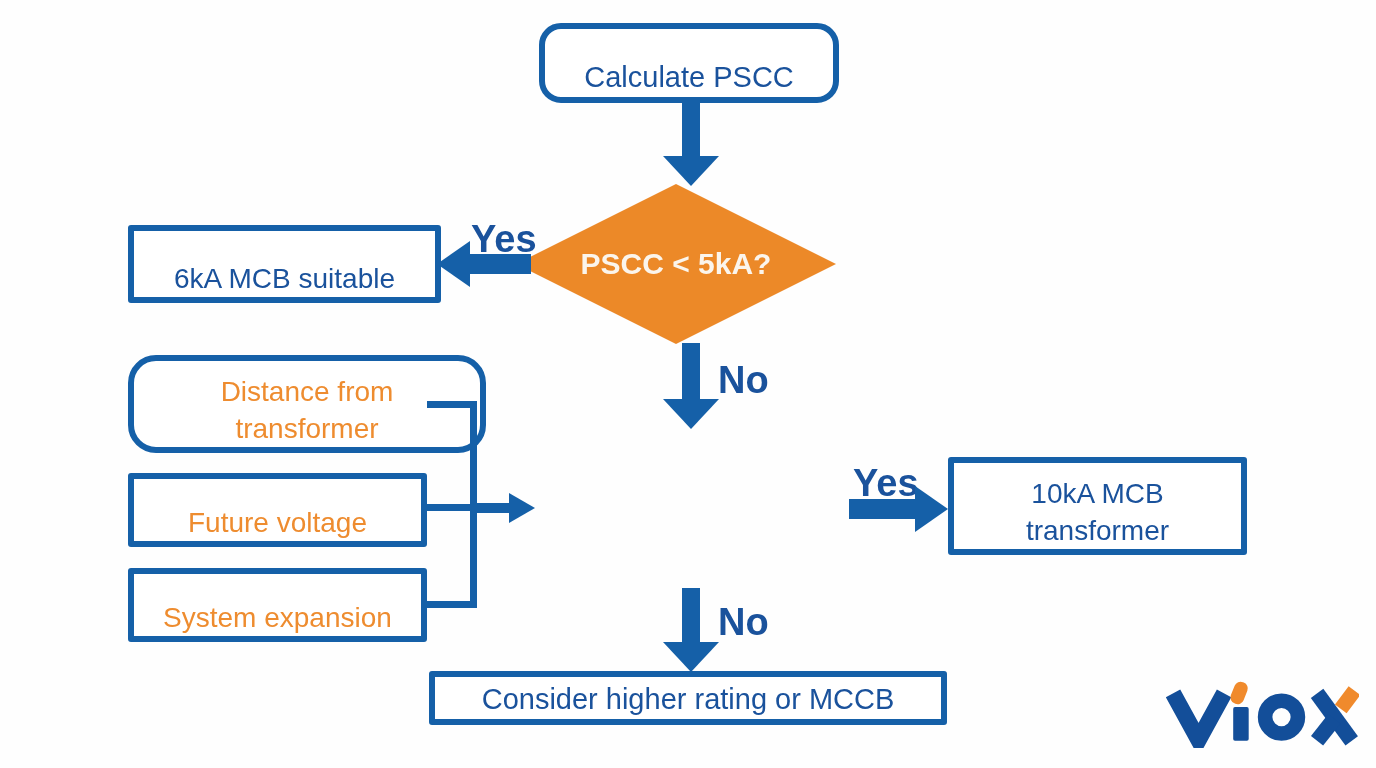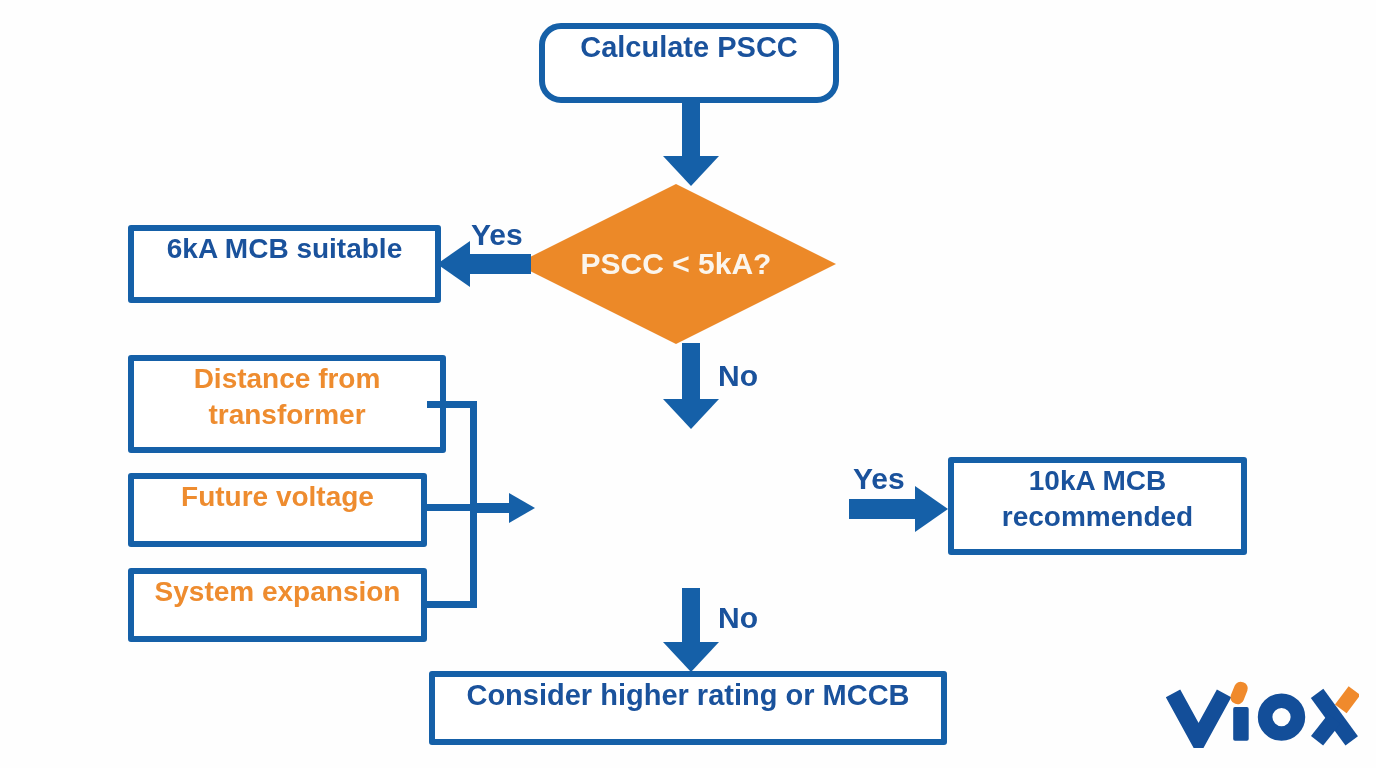--- a/index.html
+++ b/index.html
@@ -2,33 +2,33 @@
 <html style="--blue: #1560A8; --navy-text: #1A529C; --orange: #EC8928; --orange-text: #EE8C2F; --diamond-text: #FBF5EC; --logo-blue: #134E99; --logo-orange: #F08A2C; --background: #FEFEFE;"><head>
 <meta charset="utf-8">
 <style>
   html,body{margin:0;padding:0;background:#fff;}
   #canvas{
     position:relative;width:1376px;height:768px;background:var(--background,#fefefe);
     font-family:"Liberation Sans","DejaVu Sans",sans-serif;overflow:hidden;
   }
   .box{
     position:absolute;border:6px solid var(--blue,#1560A8);background:#fff;
-    display:flex;align-items:flex-start;justify-content:center;text-align:center;
-    font-weight:bold;color:var(--navy-text,#1A529C);border-radius:3px;
+    display:flex;align-items:flex-end;justify-content:center;text-align:center;
+    font-weight:normal;color:var(--navy-text,#1A529C);border-radius:3px;
     line-height:1.3;box-sizing:border-box;
   }
   .box.rounded{border-radius:22px;}
   .box.orange-text{color:var(--orange-text,#EE8C2F);}
   .diamond{
     position:absolute;background:var(--orange,#EC8928);
     clip-path:polygon(50% 0,100% 50%,50% 100%,0 50%);
     display:flex;align-items:center;justify-content:center;
     color:var(--diamond-text,#FBF5EC);font-weight:bold;font-size:30px;text-align:center;
   }
-  .edge-label{position:absolute;font-weight:bold;font-size:30px;color:var(--navy-text,#1A529C);}
+  .edge-label{position:absolute;font-weight:bold;font-size:38px;color:var(--navy-text,#1A529C);}
   .arrow-v{position:absolute;display:flex;flex-direction:column;align-items:center;}
   .arrow-v .shaft{width:18px;flex:1;background:var(--blue,#1560A8);}
   .arrow-v .head{width:0;height:0;border-left:28px solid transparent;border-right:28px solid transparent;border-top:30px solid var(--blue,#1560A8);}
   .arrow-h{position:absolute;display:flex;align-items:center;}
   .arrow-h .shaft{flex:1;height:20px;background:var(--blue,#1560A8);}
   .arrow-h .head-left{width:0;height:0;border-top:23px solid transparent;border-bottom:23px solid transparent;border-right:33px solid var(--blue,#1560A8);}
   .arrow-h .head-right{width:0;height:0;border-top:23px solid transparent;border-bottom:23px solid transparent;border-left:33px solid var(--blue,#1560A8);}
   .arrow-h.small .shaft{height:10px;}
   .arrow-h.small .head-right{border-top-width:15px;border-bottom-width:15px;border-left-width:26px;}
   .conn{position:absolute;background:var(--blue,#1560A8);}
@@ -67,21 +67,21 @@
   <div class="box fs28" style="left:128px;top:225px;width:313px;height:78px;">
     <span>6kA MCB suitable</span>
   </div>
 
   <div class="edge-label" style="left:718px;top:359px;">No</div>
   <div class="arrow-v" style="left:663px;top:343px;width:56px;height:86px;">
     <div class="shaft"></div>
     <div class="head"></div>
   </div>
 
-  <div class="box orange-text fs28" style="left:128px;top:355px;width:318px;height:98px;padding:0 20px;">
+  <div class="box orange-text fs28" style="left:128px;top:355px;width:358px;height:98px;padding:0 20px;border-radius:28px;">
     <span>Distance from transformer</span>
   </div>
   <div class="box orange-text fs28" style="left:128px;top:473px;width:299px;height:74px;">
     <span>Future voltage</span>
   </div>
   <div class="box orange-text fs28" style="left:128px;top:568px;width:299px;height:74px;">
     <span>System expansion</span>
   </div>
 
   <div class="conn" style="left:427px;top:401px;width:50px;height:7px;"></div>
@@ -95,30 +95,30 @@
   </div>
 
 
   <div class="edge-label" style="left:853px;top:462px;">Yes</div>
   <div class="arrow-h" style="left:849px;top:486px;width:99px;height:46px;">
     <div class="shaft"></div>
     <div class="head-right"></div>
   </div>
 
   <div class="box fs28" style="left:948px;top:457px;width:299px;height:98px;padding:0 30px;">
-    <span>10kA MCB recommended</span>
+    <span>10kA MCB transformer</span>
   </div>
 
   <div class="edge-label" style="left:718px;top:601px;">No</div>
   <div class="arrow-v" style="left:663px;top:588px;width:56px;height:84px;">
     <div class="shaft"></div>
     <div class="head"></div>
   </div>
 
-  <div class="box fs29" style="left:429px;top:671px;width:518px;height:74px;">
+  <div class="box fs29" style="left:429px;top:671px;width:518px;height:54px;">
     <span>Consider higher rating or MCCB</span>
   </div>
 
   <svg class="logo" style="left:1163px;top:678px;" width="196" height="70" viewBox="0 0 215 75" role="img" aria-label="VIOX">
     <polyline points="11,16 39,67 67,16" fill="none" stroke-width="18" class="lg-blue"></polyline>
     <rect x="76" y="3" width="15" height="25" rx="7" transform="rotate(22 83.5 15.5)" class="lg-orange-fill"></rect>
     <rect x="77" y="31" width="17" height="37" rx="2" class="lg-blue-fill"></rect>
     <circle cx="130" cy="42" r="18" fill="none" stroke-width="16" class="lg-blue"></circle>
     <line x1="169" y1="16" x2="207" y2="68" stroke-width="17" class="lg-blue"></line>
     <line x1="169" y1="68" x2="188" y2="44" stroke-width="17" class="lg-blue"></line>

